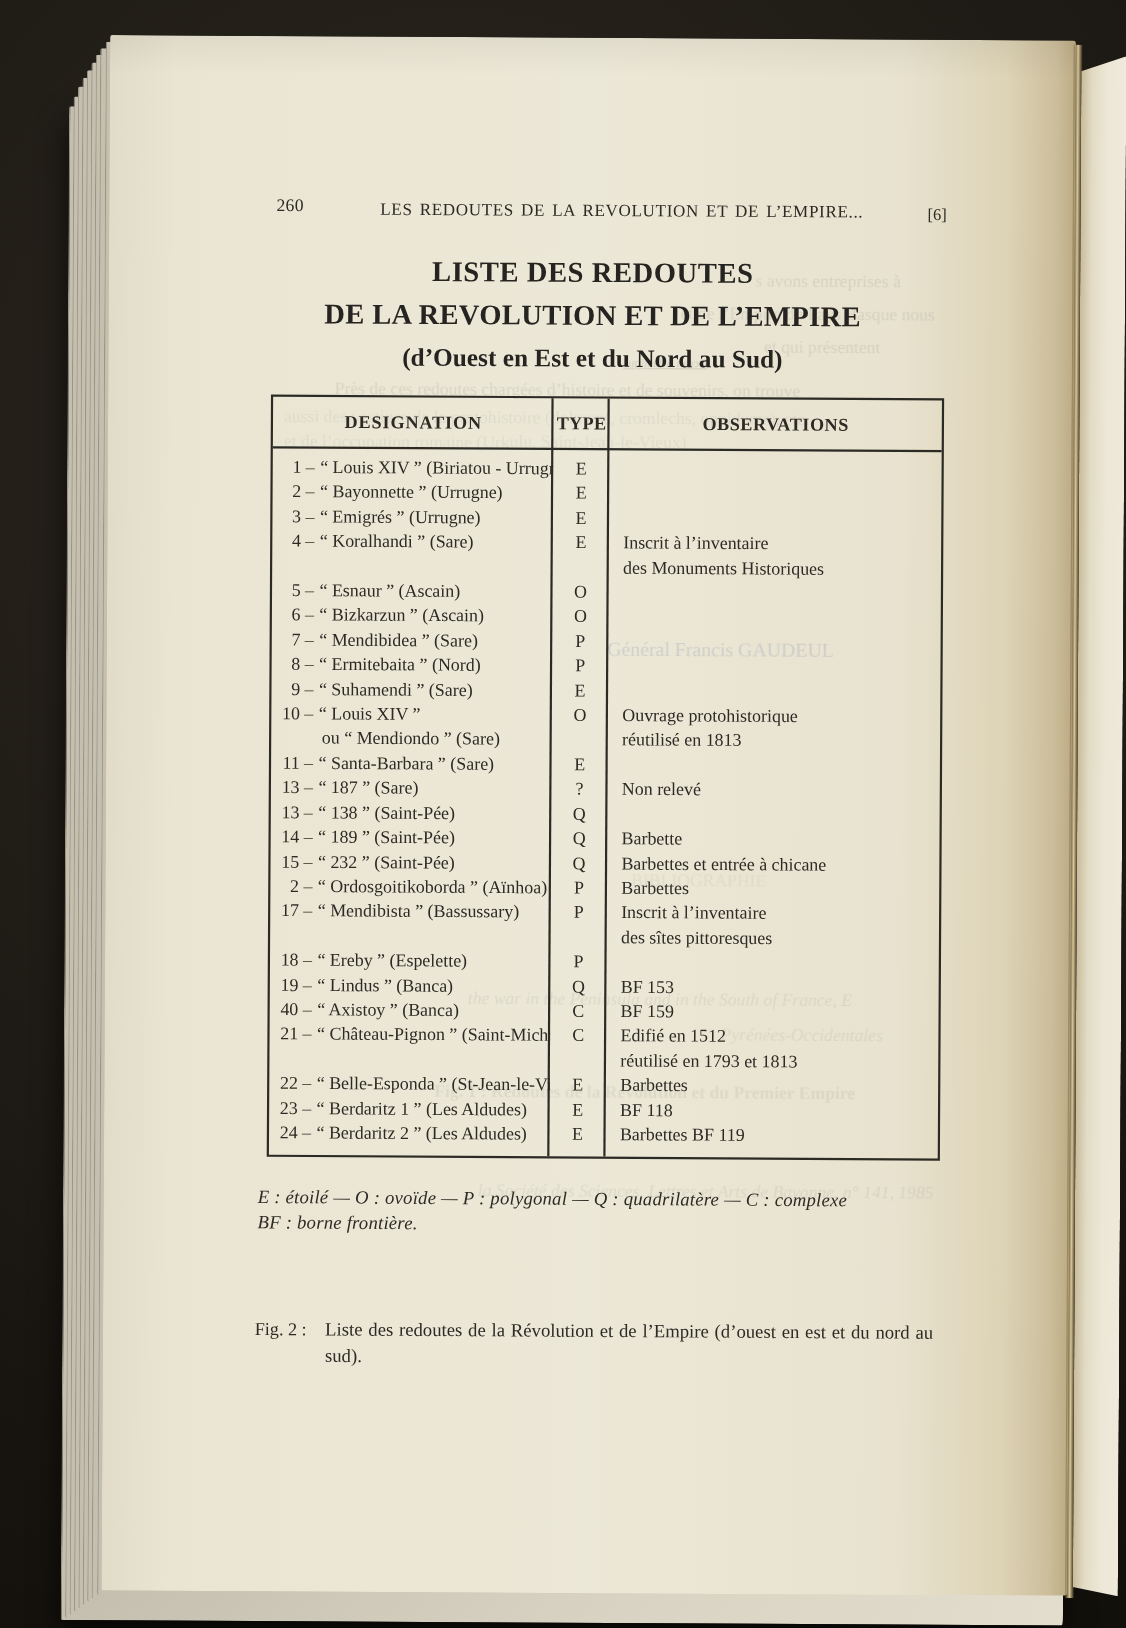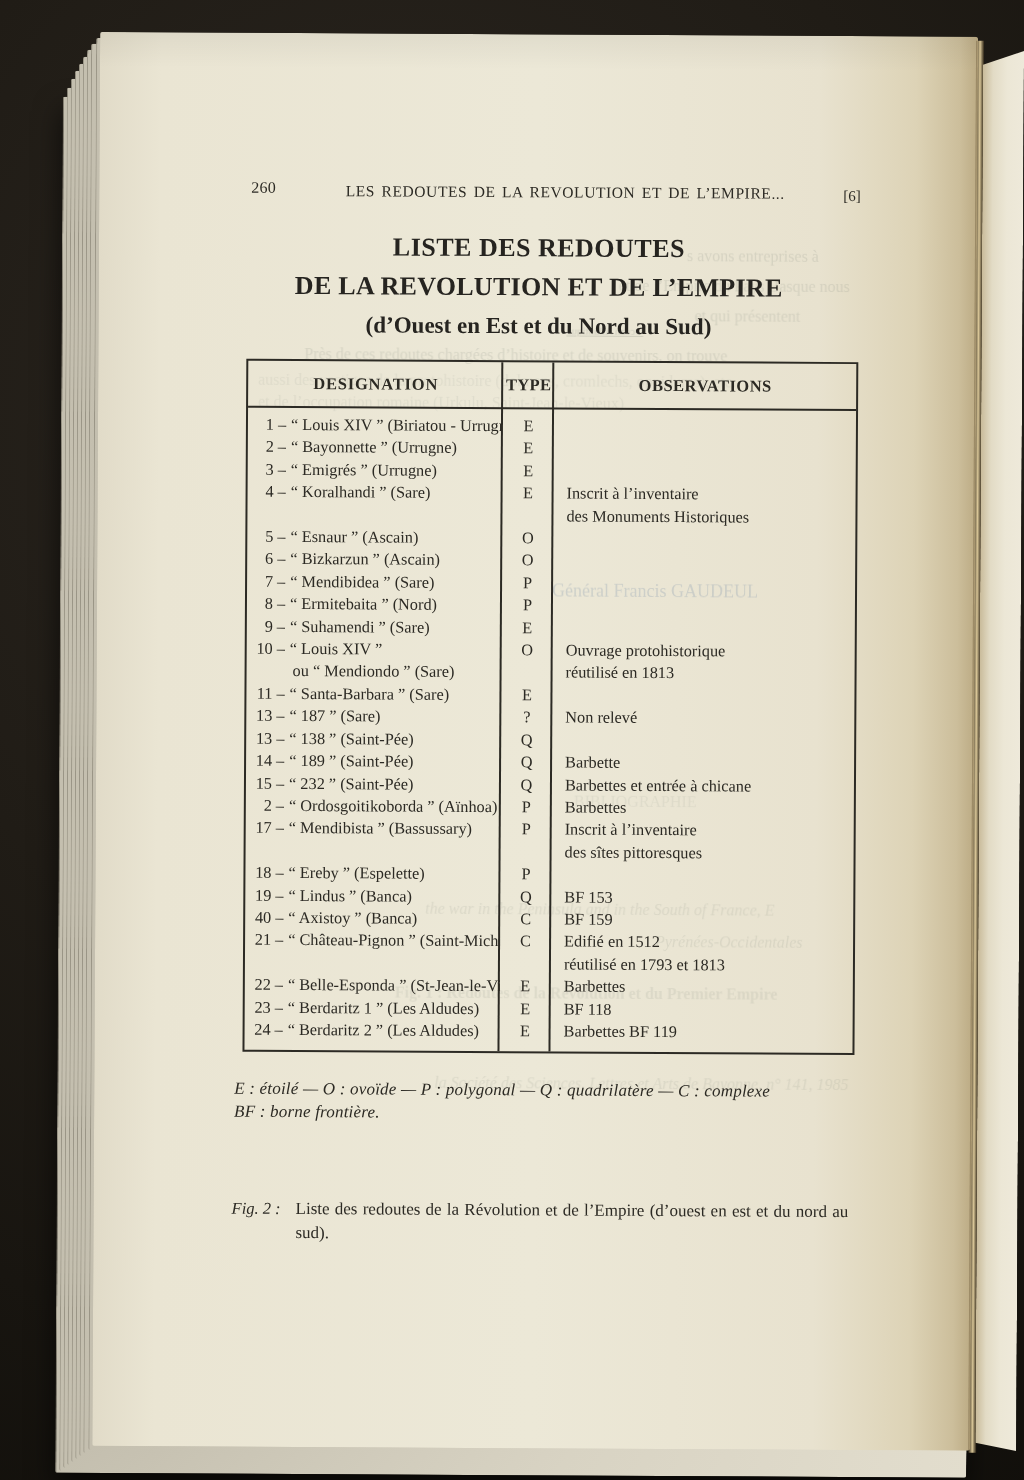--- a/index.html
+++ b/index.html
@@ -68,21 +68,21 @@
   .c1{flex:0 0 255px;white-space:nowrap;overflow:hidden;}
   .num{display:inline-block;width:26px;text-align:right;}
   .dash{padding:0 5px 0 4px;}
   .cont{padding-left:46px;}
   .c2{flex:0 0 51px;text-align:center;}
   .c3{flex:1;padding-left:13px;padding-right:4px;}
   .obsline{white-space:nowrap;}
 
   .legend{position:absolute;left:140px;top:1044px;font-style:italic;font-size:17px;line-height:23px;letter-spacing:.2px;}
   .caption{position:absolute;left:138px;top:1164px;display:flex;font-size:17px;line-height:23.5px;}
-  .cap-label{font-style:italic;flex:0 0 64px;font-size:16.5px;}
+  .cap-label{flex:0 0 64px;font-size:16.5px;}
   .cap-text{width:570px;word-spacing:1px;}
 </style>
 </head>
 <body>
 
 <div class="scene">
   <div class="book">
     <div class="sheet s9"></div>
     <div class="sheet s8"></div>
     <div class="sheet s7"></div>

